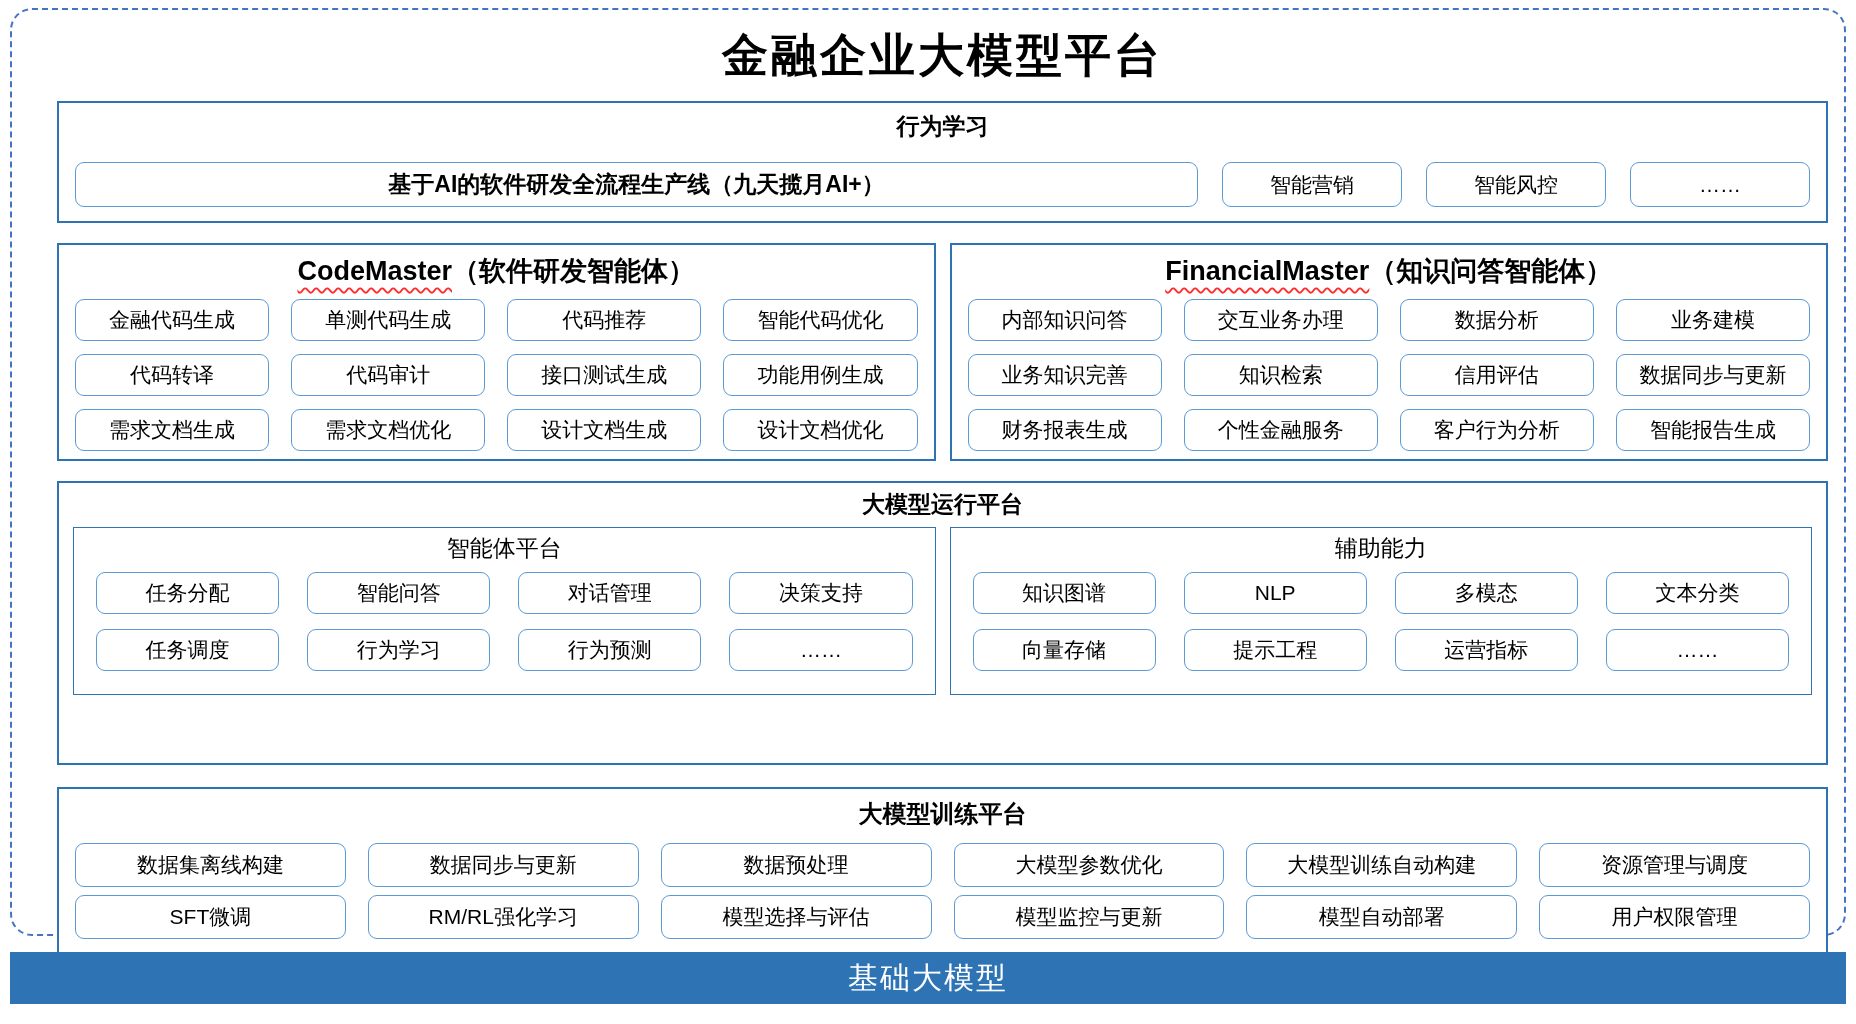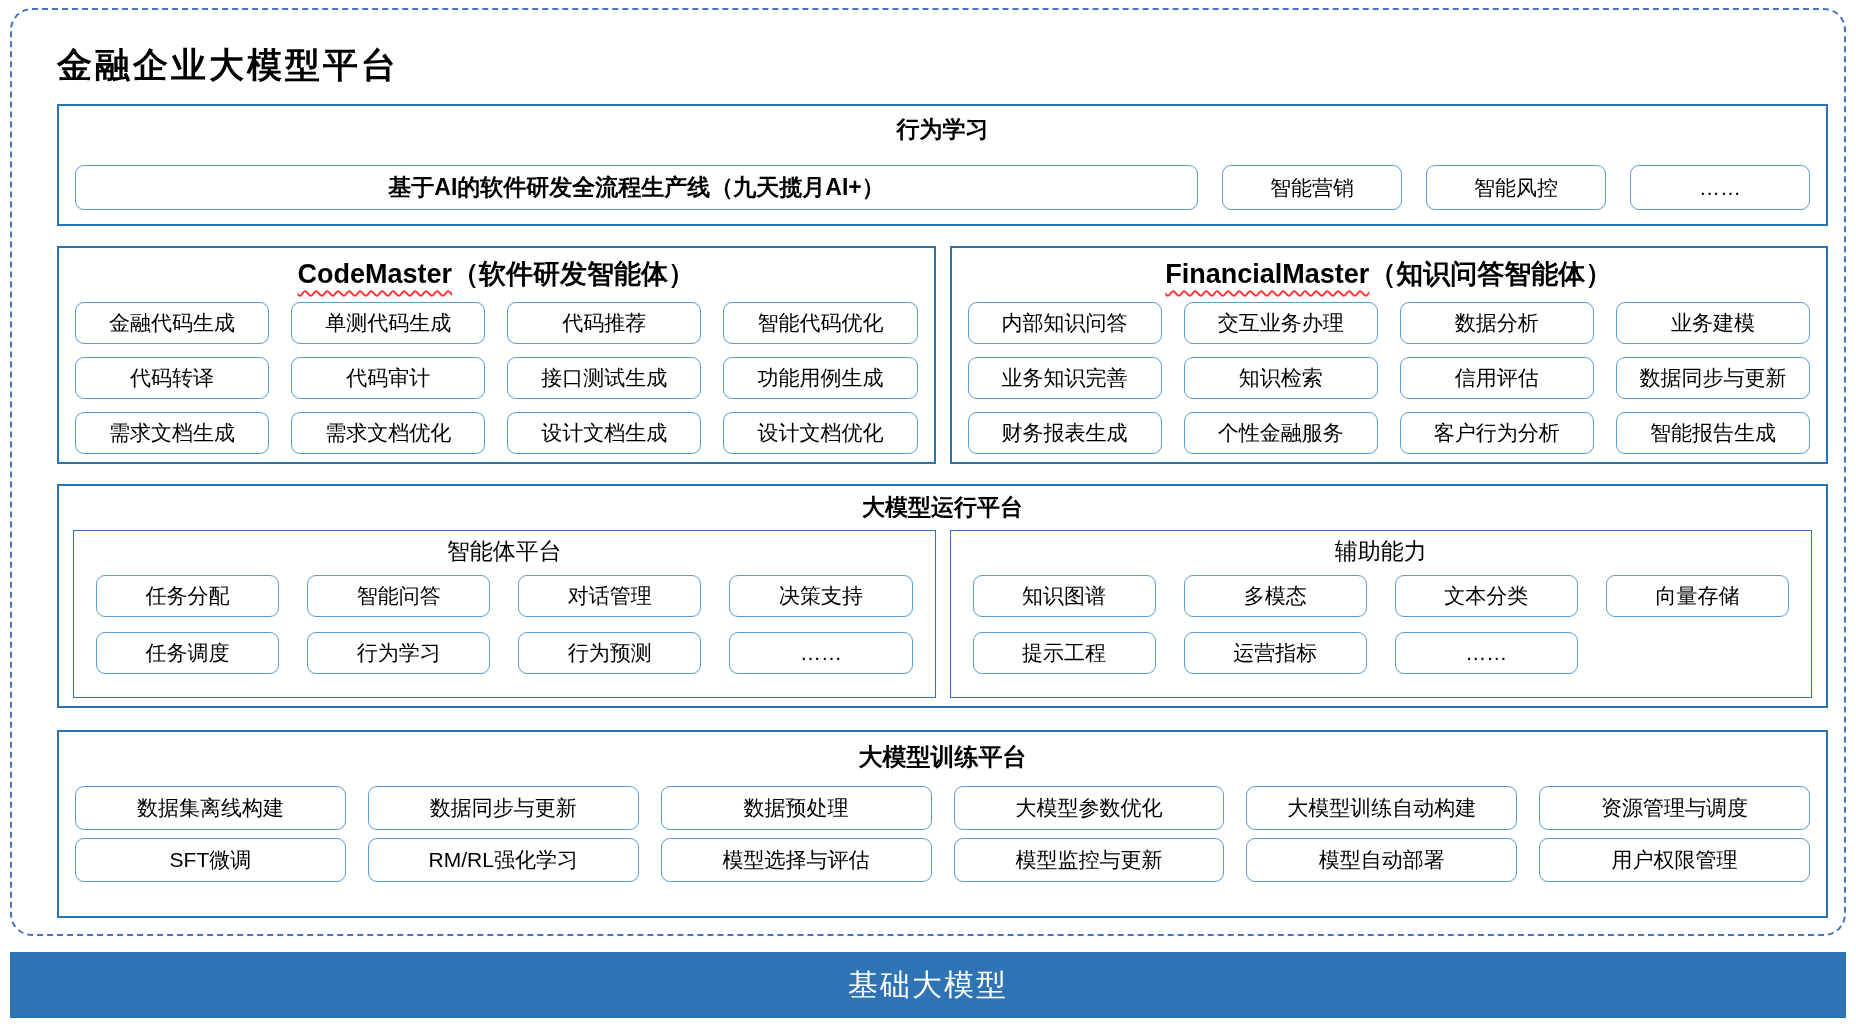--- a/index.html
+++ b/index.html
@@ -18,26 +18,26 @@
     left: 10px; top: 8px;
     width: 1836px; height: 928px;
     border: 2px dashed #4472C4;
     border-radius: 22px;
     padding: 6px 16px 14px 45px;
     display: flex;
     flex-direction: column;
   }
 
   .diagram-title {
-    text-align: left;
+    text-align: center;
     font-family: "DejaVu Serif", "Liberation Serif", serif;
     font-weight: bold;
-    font-size: 35px;
+    font-size: 46px;
     line-height: 1.2;
-    margin: 28px 0 18px 0;
+    margin: 12px 0 18px 0;
     letter-spacing: 3px;
   }
 
   .sec {
     border: 2px solid #2E74B5;
     background: #fff;
     flex-shrink: 0;
   }
   .sec-header {
     text-align: center;
@@ -104,21 +104,21 @@
   .grid4 {
     display: grid;
     grid-template-columns: repeat(4, 1fr);
     gap: 13px 22px;
     margin-top: 10px;
   }
   .grid4 .pill { height: 42px; }
 
   
   .sec.runtime {
-    height: 224px;
+    height: 284px;
     padding: 6px 14px 0 14px;
     margin-bottom: 22px;
   }
   .runtime-cols {
     display: flex;
     gap: 14px;
     margin-top: 8px;
     align-items: center;
   }
   .sub-box {
@@ -145,21 +145,21 @@
     grid-template-columns: repeat(6, 1fr);
     gap: 8px 22px;
     margin-top: 14px;
   }
   .grid6 .pill { height: 44px; }
 
   
   .base-bar {
     position: absolute;
     left: 10px; top: 952px;
-    width: 1836px; height: 66px;
+    width: 1836px; height: 52px;
     background: #2E74B5;
     color: #ffffff;
     font-size: 30px;
     display: flex;
     align-items: center;
     justify-content: center;
     letter-spacing: 2px;
   }
 </style>
 </head>
@@ -233,20 +233,21 @@
           <div class="pill">行为学习</div>
           <div class="pill">行为预测</div>
           <div class="pill">……</div>
         </div>
       </div>
 
       <div class="sub-box">
         <div class="sub-header">辅助能力</div>
         <div class="grid4">
           <div class="pill">知识图谱</div>
+          <div class="pill">NLP</div>
           <div class="pill">多模态</div>
           <div class="pill">文本分类</div>
           <div class="pill">向量存储</div>
           <div class="pill">提示工程</div>
           <div class="pill">运营指标</div>
           <div class="pill">……</div>
         </div>
       </div>
     </div>
   </div>

